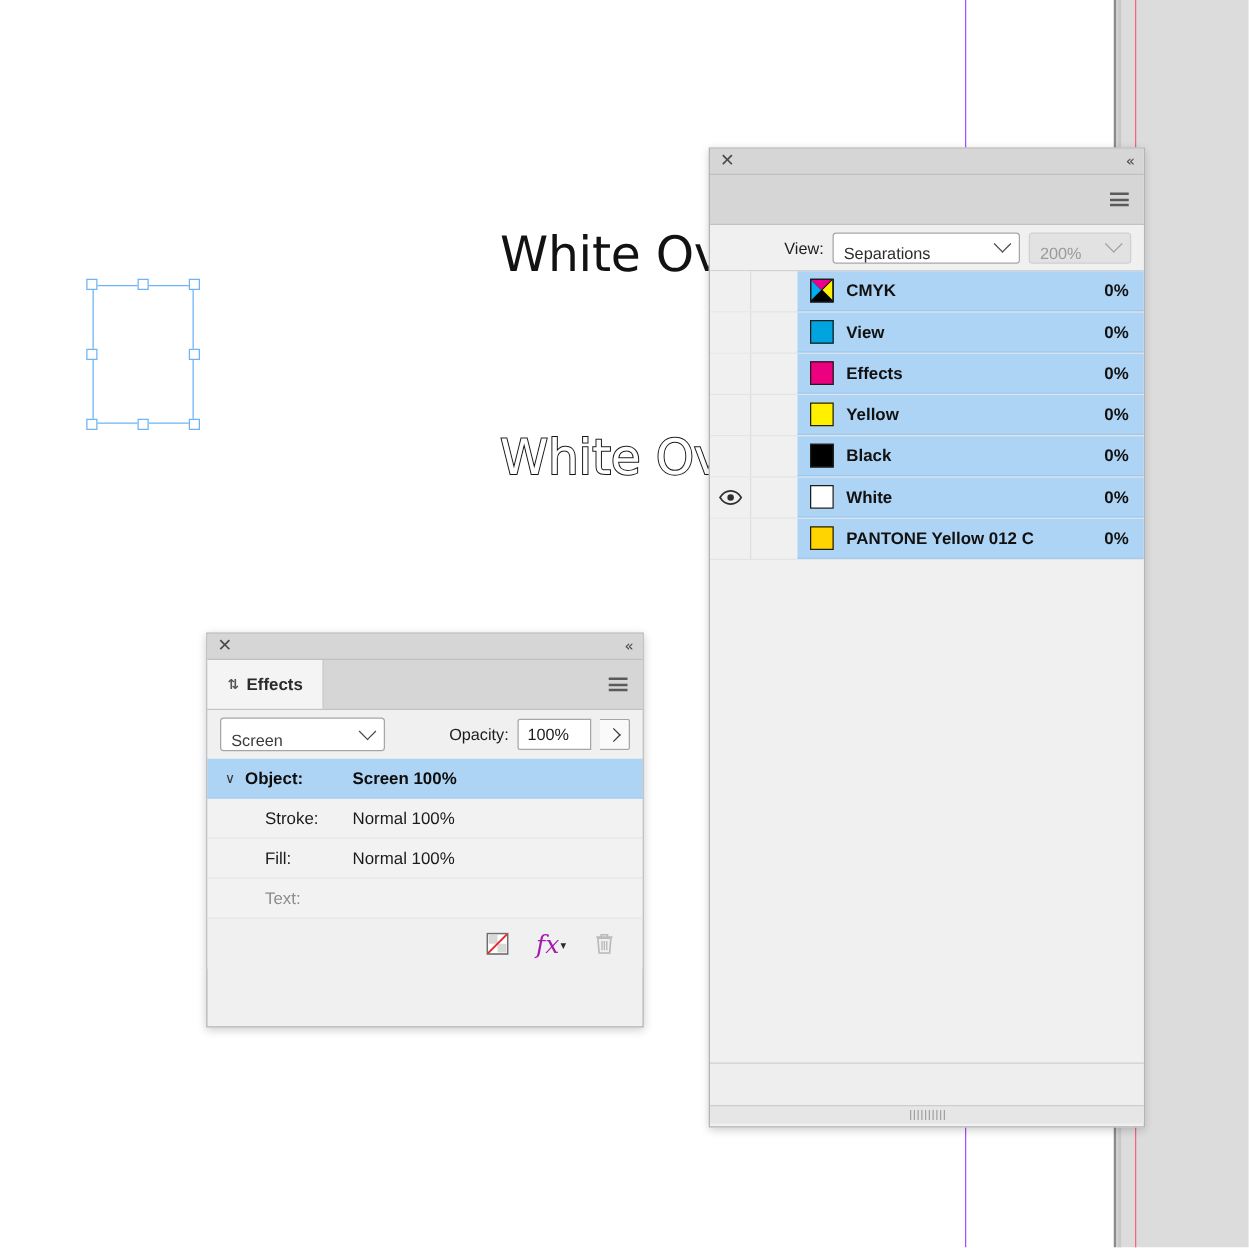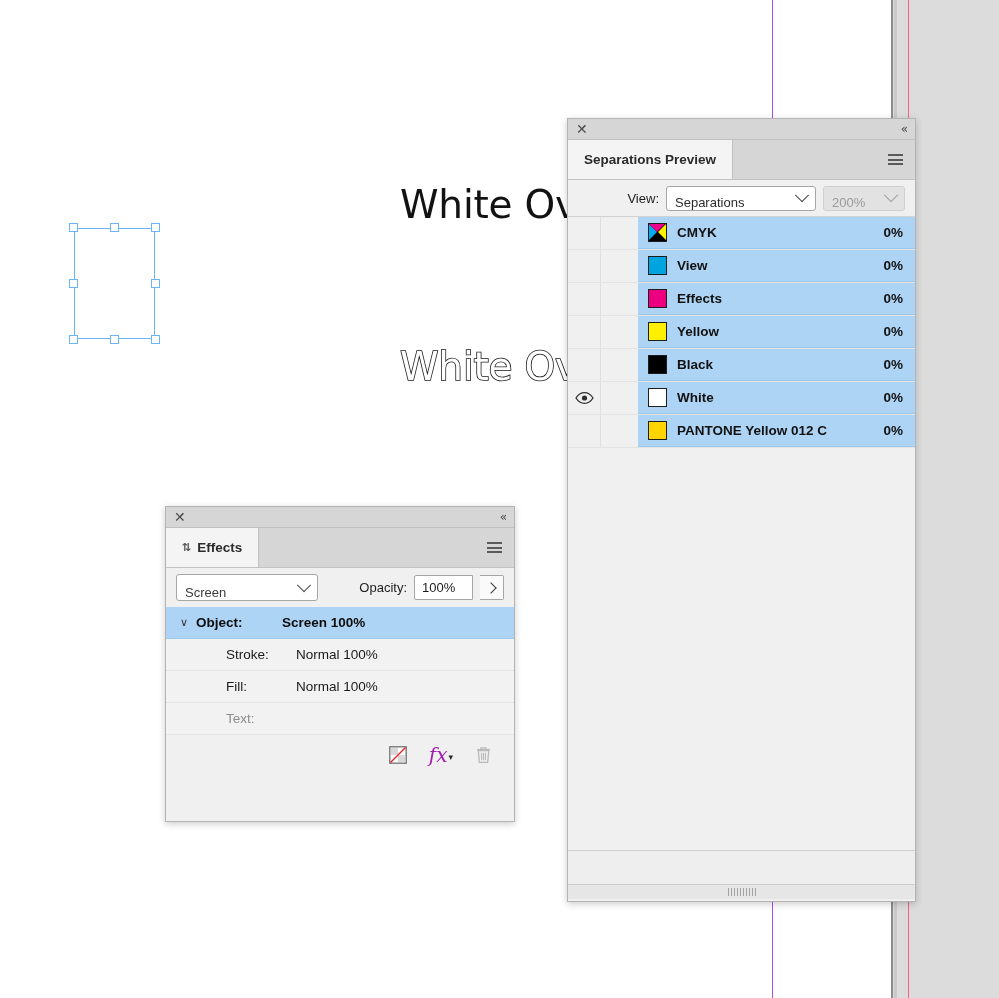--- a/index.html
+++ b/index.html
@@ -345,21 +345,21 @@
   #fx-controls {
     height: 39px;
     background: #f0f0f0;
     display: flex;
     align-items: center;
     padding: 0 10px;
     box-sizing: border-box;
     gap: 8px;
   }
   #fx-blend {
-    width: 142px;
+    width: 132px;
     min-width: 0;
     height: 27px;
     justify-content: flex-start;
     color: #3a3a3a;
   }
   .opacity-group {
     margin-left: auto;
     display: flex;
     align-items: center;
     gap: 7px;
@@ -423,21 +423,21 @@
     width: 86px;
     color: #1a1a1a;
   }
   .fx-row.selected .fx-key,
   .fx-row.selected .fx-val {
     font-weight: bold;
     color: #0d0d0d;
   }
   .fx-val { color: #1a1a1a; }
   .fx-row.muted .fx-key { color: #8d8d8d; }
-  .fx-row.indent .fx-key { margin-left: 30px; width: 70px; }
+  .fx-row.indent .fx-key { margin-left: 16px; width: 70px; }
   #fx-checks {
     height: 42px;
     display: flex;
     align-items: center;
     padding-left: 16px;
     gap: 34px;
     background: #f0f0f0;
     border-bottom: 1px solid #dcdcdc;
     box-sizing: border-box;
   }
@@ -516,23 +516,20 @@
 </div>
 
 <div id="sep-panel" class="panel">
 
   <div class="panel-titlebar">
     <span class="tb-close">✕</span>
     <span class="tb-collapse">«</span>
   </div>
 
   <div class="panel-tabstrip">
-    <div class="panel-tab">
-      <span>Separations Preview</span>
-    </div>
     <div class="panel-menu-btn">
       <i></i>
         <i></i>
         <i></i>
     </div>
   </div>
 
   <div id="sep-controls">
     <span class="ctl-label">View:</span>
     <div class="select-box">

